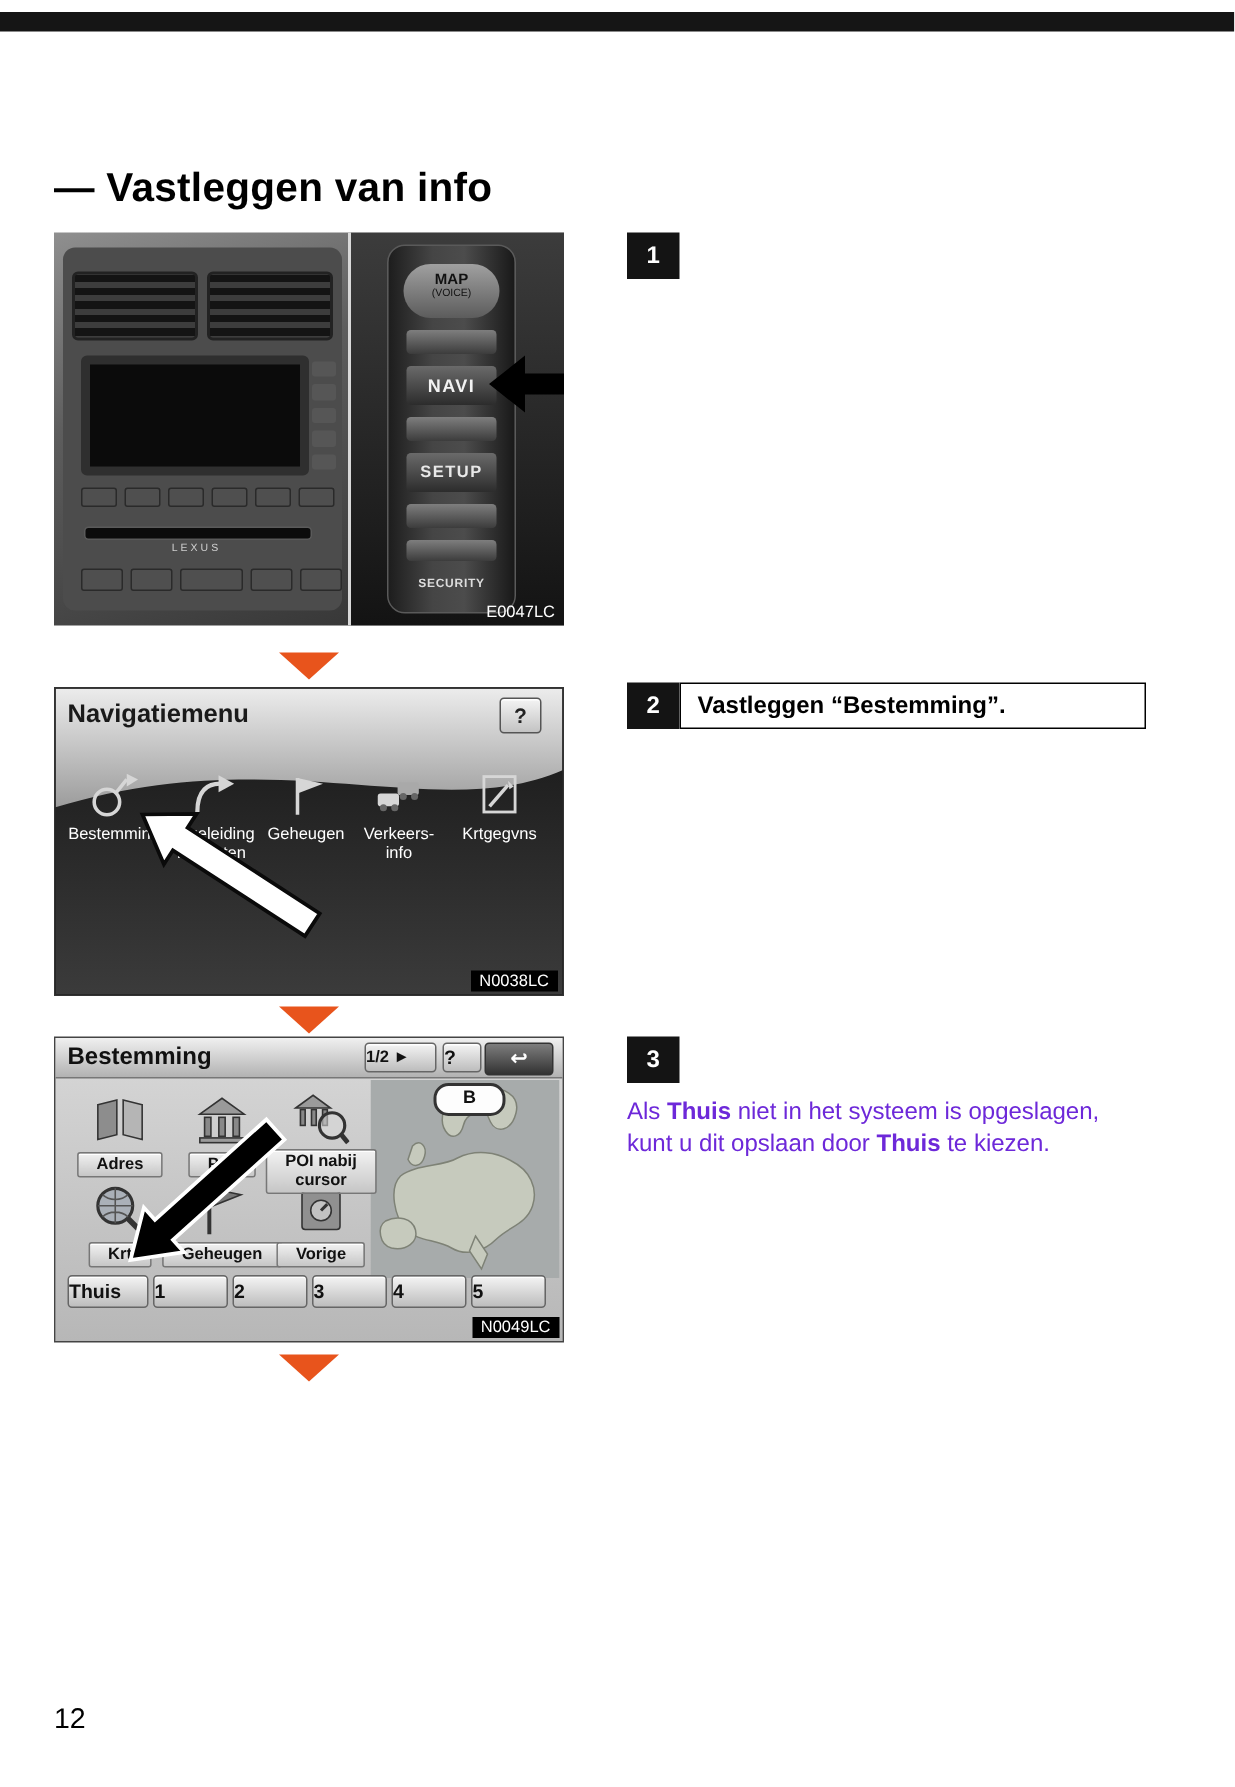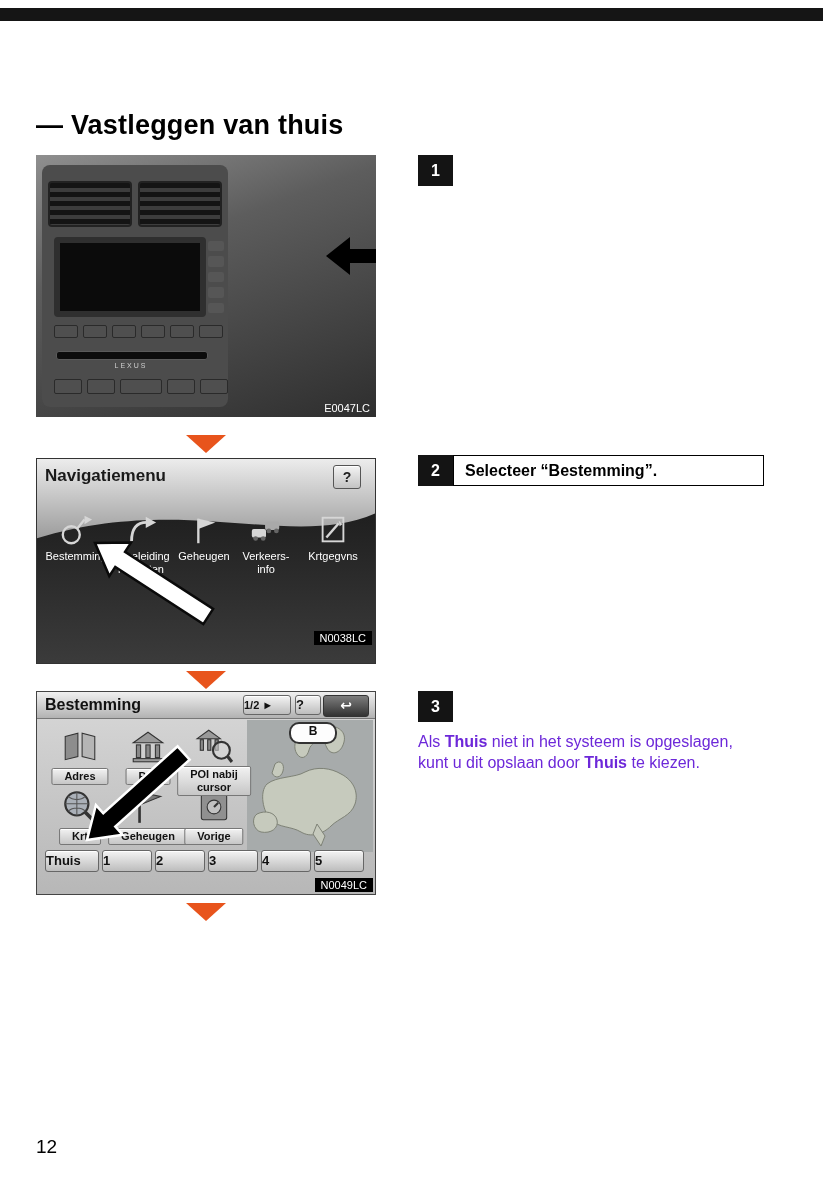--- a/index.html
+++ b/index.html
@@ -93,21 +93,21 @@
   .note{position:absolute;left:418px;top:731px;width:348px;font-size:16px;line-height:1.32;color:#6d28d9;}
   .note b{font-weight:bold;}
   .pagenum{position:absolute;left:36px;top:1136px;font-size:19px;}
 </style>
 </head>
 <body>
 
 <div class="page">
 
   <div class="topbar"></div>
-  <div class="title">— Vastleggen van thuis</div>
+  <div class="title">— Vastleggen van info</div>
 
   <div class="fig" id="fig1">
     <div class="unitpanel"></div>
     <div class="vent" style="left:12px;top:26px;"></div>
     <div class="vent" style="left:102px;top:26px;"></div>
     <div class="screenframe"></div>
     <div class="sidebtns">
         <div></div>
         <div></div>
         <div></div>
@@ -125,20 +125,35 @@
     <div class="cdslot"></div>
     <div class="brand">LEXUS</div>
     <div class="btnrow" style="left:18px;top:224px;">
       <div style="width:26px;height:13px;"></div>
         <div style="width:26px;height:13px;"></div>
       <div style="width:40px;height:13px;"></div>
         <div style="width:26px;height:13px;"></div>
       <div style="width:26px;height:13px;"></div>
     </div>
 
+    <div class="inset">
+      <div class="strip">
+        <div class="mapvoice">
+          <div class="l1">MAP</div>
+          <div class="l2">(VOICE)</div>
+        </div>
+        <div class="sbtn" style="top:56px;height:16px;"></div>
+        <div class="navibtn">NAVI</div>
+        <div class="sbtn" style="top:114px;height:16px;"></div>
+        <div class="setupbtn">SETUP</div>
+        <div class="sbtn" style="top:172px;height:16px;"></div>
+        <div class="sbtn" style="top:196px;height:14px;"></div>
+        <div class="securitylbl">SECURITY</div>
+      </div>
+    </div>
 
     <svg class="navarrow" width="54" height="46">
       <polygon points="0,23 24,4 24,16 54,16 54,30 24,30 24,42" fill="#000"></polygon>
     </svg>
 
     <div class="fig1code">E0047LC</div>
   </div>
 
   <div class="tri" id="tri1"></div>
 
@@ -204,21 +219,21 @@
       </svg>
       <div class="f2label">Krtgegvns</div>
     </div>
 
     <svg class="arrowsvg" width="340" height="206">
       <g transform="translate(58,84) rotate(33)">
         <path d="M0,0 L30,-20 L30,-9 L135,-9 L135,9 L30,9 L30,20 Z" fill="#fff" stroke="#0a0a0a" stroke-width="2.5"></path>
       </g>
     </svg>
 
-    <div class="codechip" style="right:3px;bottom:18px;">N0038LC</div>
+    <div class="codechip" style="right:3px;bottom:2px;">N0038LC</div>
   </div>
 
   <div class="tri" id="tri2"></div>
 
   <div class="fig" id="fig3">
     <div class="f3titlebar"></div>
     <div class="f3title">Bestemming</div>
     <div class="bevel pagebtn">1/2 ►</div>
     <div class="bevel f3help">?</div>
     <div class="backbtn">↩</div>
@@ -294,21 +309,21 @@
     <div class="codechip" style="right:2px;bottom:2px;">N0049LC</div>
   </div>
 
   <div class="tri" id="tri3"></div>
 
   <div class="step" id="step1">
     <div class="n">1</div>
   </div>
   <div class="step" id="step2">
     <div class="n">2</div>
-    <div class="t">Selecteer “Bestemming”.</div>
+    <div class="t">Vastleggen “Bestemming”.</div>
   </div>
   <div class="step" id="step3">
     <div class="n">3</div>
   </div>
 
   <div class="note"><span>Als </span><b>Thuis</b><span> niet in het systeem is opgeslagen, kunt u dit opslaan door </span><b>Thuis</b><span> te kiezen.</span></div>
 
   <div class="pagenum">12</div>
 </div>
 

